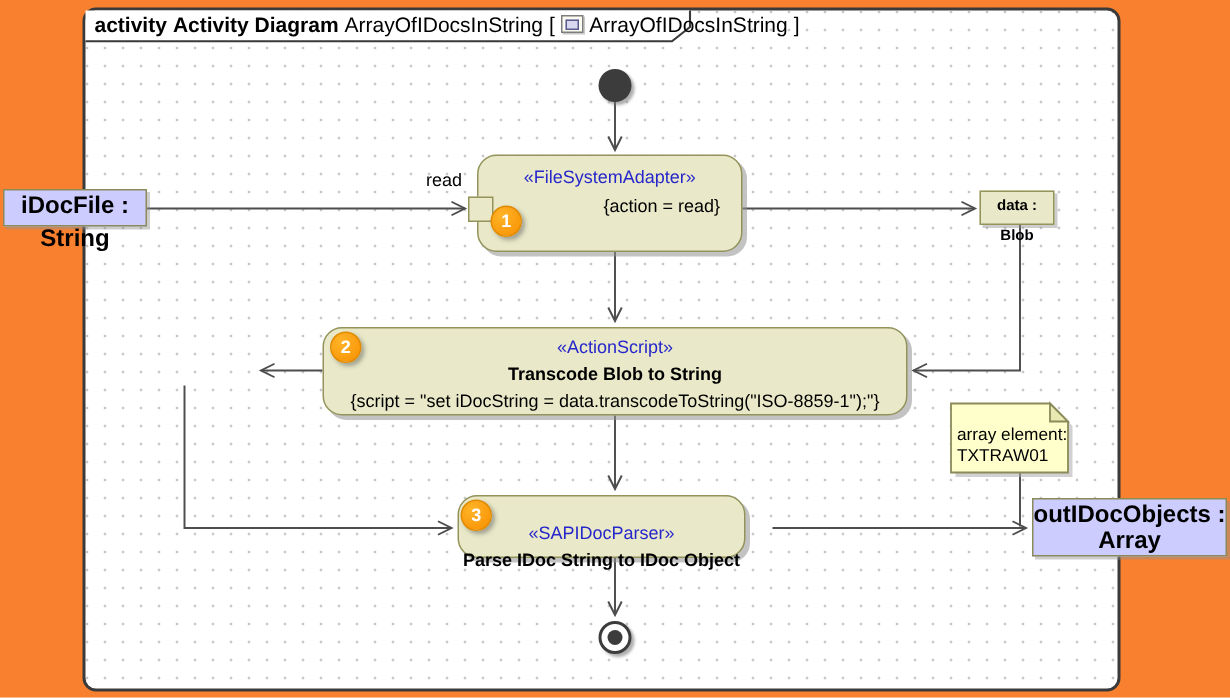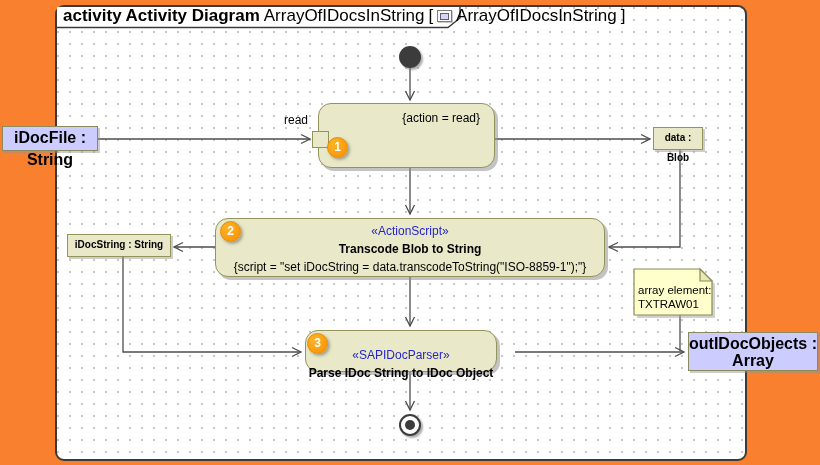--- a/index.html
+++ b/index.html
@@ -18,21 +18,21 @@
   .overlay{position:absolute;left:0;top:0;width:820px;height:465px;}
   .edge{stroke:var(--edge-gray,#4d4d4d);stroke-width:1.3;fill:none;}
   .tab-fill{fill:#ffffff;stroke:none;}
   .tab-line{stroke:#3a3a3a;stroke-width:1.4;fill:none;}
   .note-shadow{fill:#ababab;opacity:.55;stroke:none;}
   .note-body{fill:var(--note-fill,#ffffcc);stroke:#8a8a5a;stroke-width:1.2;}
   .note-fold{fill:#e9e9b2;stroke:#8a8a5a;stroke-width:1.2;}
 
   .frame-header{
     position:absolute;left:63px;top:7px;height:18px;display:flex;align-items:center;
-    gap:4px;font-size:17px;white-space:nowrap;justify-content:space-between;
+    gap:4px;font-size:14px;white-space:nowrap;justify-content:space-between;
   }
   .frame-header b{font-weight:bold;}
   .diagram-icon{
     width:15px;height:12px;border:1px solid #7d7d7d;background:#fbfbf1;box-sizing:border-box;
     display:inline-flex;align-items:center;justify-content:center;box-shadow:1px 1px 0 #c9c9c9;
   }
   .diagram-icon .glyph{width:7px;height:5px;border:1px solid #5a5a8c;background:#d7d7ef;}
 
   .action{
     position:absolute;box-sizing:border-box;text-align:center;font-size:12px;
@@ -124,39 +124,39 @@
     <span class="diagram-icon">
         <span class="glyph"></span>
       </span>
     <span>ArrayOfIDocsInString</span>
     <span>]</span>
   </div>
 
   <div class="initial-node" style="left:399px;top:46px;"></div>
 
   <div class="action" style="left:318px;top:103px;width:177px;height:65px;padding-top:5px;line-height:19px;">
+    <span class="stereo">«FileSystemAdapter»</span>
     <span class="prop-right">{action = read}</span>
   </div>
   <div class="pin" style="left:312px;top:131px;width:17px;height:17px;"></div>
   <div class="badge" style="left:327px;top:137px;">1</div>
 
   <div class="edge-label" style="left:248px;top:113px;width:60px;">read</div>
 
   <div class="obj-label" style="left:2px;top:126px;width:96px;height:25px;line-height:22px;font-weight:bold;">iDocFile : String</div>
 
   <div class="port-label" style="left:653px;top:127px;width:50px;height:23px;line-height:20px;">data : Blob</div>
 
   <div class="action" style="left:215px;top:218px;width:390px;height:59px;padding-top:3px;line-height:18px;">
     <span class="stereo">«ActionScript»</span>
     <span class="title">Transcode Blob to String</span>
     <span class="prop">{script = "set iDocString = data.transcodeToString("ISO-8859-1");"}</span>
   </div>
   <div class="badge" style="left:220px;top:221px;">2</div>
 
-  <div class="port-label" style="left:67px;top:234px;width:104px;height:23px;line-height:20px;">iDocString : String</div>
 
   <div class="action" style="left:305px;top:330px;width:192px;height:42px;padding-top:15px;line-height:18px;">
     <span class="stereo">«SAPIDocParser»</span>
     <span class="title">Parse IDoc String to IDoc Object</span>
   </div>
   <div class="badge" style="left:307px;top:333px;">3</div>
 
   <div class="note-text" style="left:638px;top:283px;width:74px;">
     <span>array element:</span>
     <span>TXTRAW01</span>

